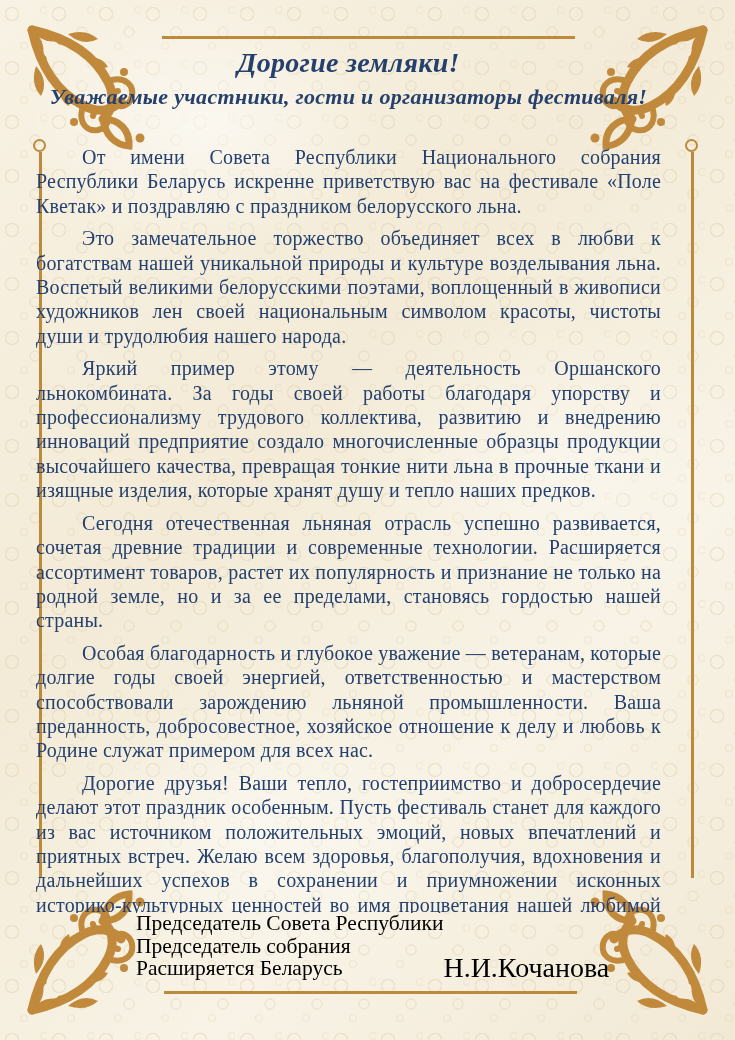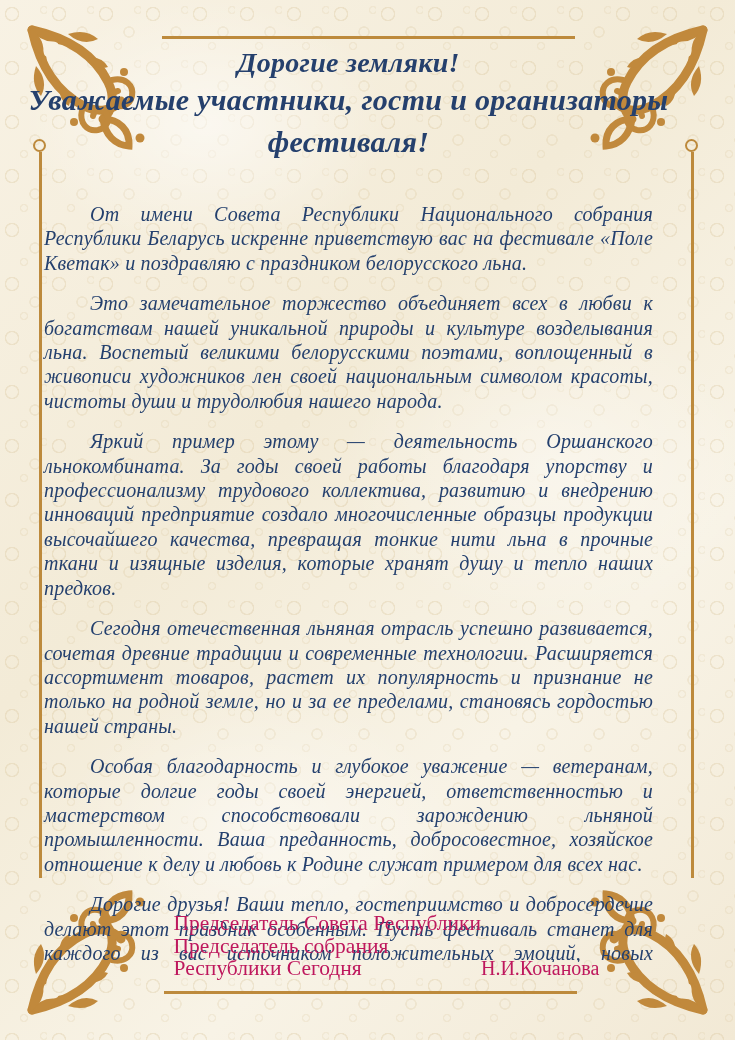--- a/index.html
+++ b/index.html
@@ -45,46 +45,45 @@
 
   
   .content {
     position: absolute; inset: 0;
     padding: 46px 66px 0 28px;
     box-sizing: border-box;
     color: #25406d;
   }
   .title { text-align: center; font-style: italic; font-weight: 600; letter-spacing: .3px; }
   .title-line1 { font-size: 28px; line-height: 33px; }
-  .title-line2 { font-size: 30px; line-height: 42px; }
+  .title-line2 { font-size: 22px; line-height: 35px; }
   .body-text {
     margin-top: 23px;
     height: 776px;
     overflow: hidden;
   }
   .body-text p {
-    margin: 16px;
-    font-style: italic;
+    margin: 8px;
     font-size: 20px;
     line-height: 24.4px;
     text-align: justify;
     text-indent: 46px;
     letter-spacing: .2px;
     color: #24406e;
   }
 
   
   .signature {
     position: absolute;
     left: 136px; right: 98px; top: 912px;
-    display: flex; justify-content: center; align-items: flex-end;
-    color: #be185d;
+    display: flex; justify-content: flex-start; align-items: flex-end;
+    color: #000000;
   }
   .sig-position { font-size: 21.5px; line-height: 22.5px; }
-  .sig-name { font-size: 20px; line-height: 22.5px; white-space: nowrap; }
+  .sig-name { font-size: 28px; line-height: 22.5px; white-space: nowrap; }
 </style>
 </head>
 <body>
 
 <div class="sheen"></div>
 
 <div class="frame frame-top"></div>
 <div class="frame frame-bottom"></div>
 <div class="frame frame-left"></div>
 <div class="frame frame-right"></div>
@@ -150,16 +149,16 @@
     <p>Сегодня отечественная льняная отрасль успешно развивается, сочетая древние традиции и современные технологии. Расширяется ассортимент товаров, растет их популярность и признание не только на родной земле, но и за ее пределами, становясь гордостью нашей страны.</p>
     <p>Особая благодарность и глубокое уважение — ветеранам, которые долгие годы своей энергией, ответственностью и мастерством способствовали зарождению льняной промышленности. Ваша преданность, добросовестное, хозяйское отношение к делу и любовь к Родине служат примером для всех нас.</p>
     <p>Дорогие друзья! Ваши тепло, гостеприимство и добросердечие делают этот праздник особенным. Пусть фестиваль станет для каждого из вас источником положительных эмоций, новых впечатлений и приятных встреч. Желаю всем здоровья, благополучия, вдохновения и дальнейших успехов в сохранении и приумножении исконных историко-культурных ценностей во имя процветания нашей любимой Беларуси.</p>
   </div>
 </div>
 
 <div class="signature">
   <div class="sig-position">
     <div>Председатель Совета Республики</div>
     <div>Председатель собрания</div>
-    <div>Республики Сегодня</div>
+    <div>Расширяется Беларусь</div>
   </div>
   <div class="sig-name">Н.И.Кочанова</div>
 </div>
 
 </body></html>

